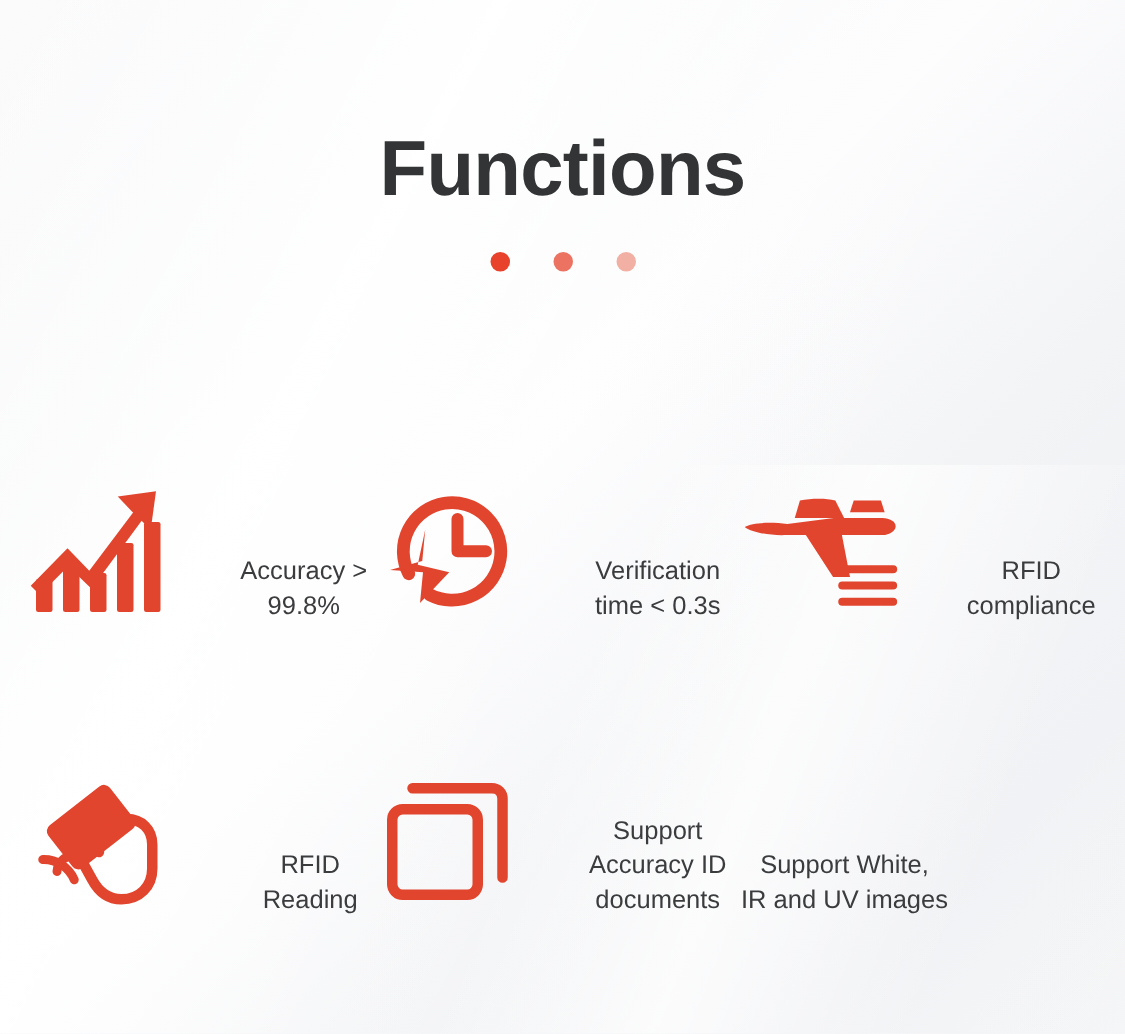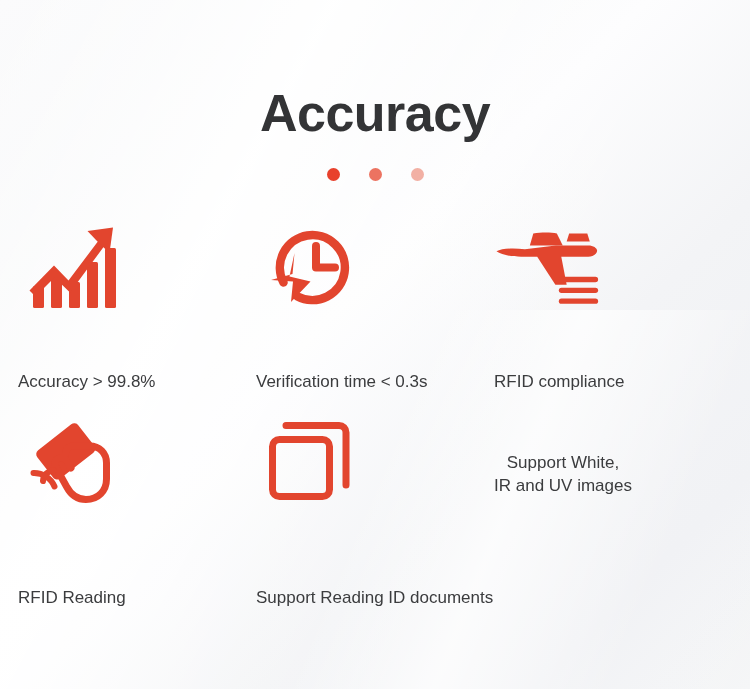--- a/index.html
+++ b/index.html
@@ -89,22 +89,21 @@
     z-index: 2;
     margin-top: 38px;
     display: grid;
     grid-template-columns: repeat(3, 1fr);
     grid-template-rows: repeat(2, 196px);
     padding: 0 18px;
     box-sizing: border-box;
   }
   .cell {
     display: flex;
-    flex-direction: column;
-    align-items: flex-start;
+    align-items: flex-end;
     justify-content: flex-start;
     gap: 39px;
   }
   .icon-wrap {
     height: 96px;
     width: 110px;
     display: flex;
     align-items: center;
     justify-content: center;
   }
@@ -120,21 +119,21 @@
   }
   
   .row2 .caption { margin-top: 36px; }
 </style>
 </head>
 <body>
 
 <div id="page">
 
   <div class="header">
-    <h1 class="page-title">Accuracy</h1>
+    <h1 class="page-title">Functions</h1>
 
     <div class="dots">
       <span class="dot" style="background:#E8412C"></span>
       <span class="dot" style="background:#EC7361"></span>
       <span class="dot" style="background:#F2B0A4"></span>
     </div>
   </div>
 
   <div class="grid">
 
@@ -221,21 +220,21 @@
 
     <div class="cell row2">
       <div class="icon-wrap">
         <svg width="88" height="88" viewBox="0 0 88 88" aria-hidden="true">
 
           <path d="M19 6.5 L72 6.5 C76 6.5 79 9.5 79 13.5 L79 66" fill="none" stroke="#E2452E" stroke-width="7" stroke-linecap="round" stroke-linejoin="round"></path>
 
           <rect x="5.5" y="20.5" width="57" height="57" rx="7" fill="none" stroke="#E2452E" stroke-width="7"></rect>
         </svg>
       </div>
-      <div class="caption">Support Reading ID documents</div>
+      <div class="caption">Support Accuracy ID documents</div>
     </div>
 
     <div class="cell row2">
       <div class="caption">Support White,
 IR and UV images</div>
     </div>
 
   </div>
 </div>
 

